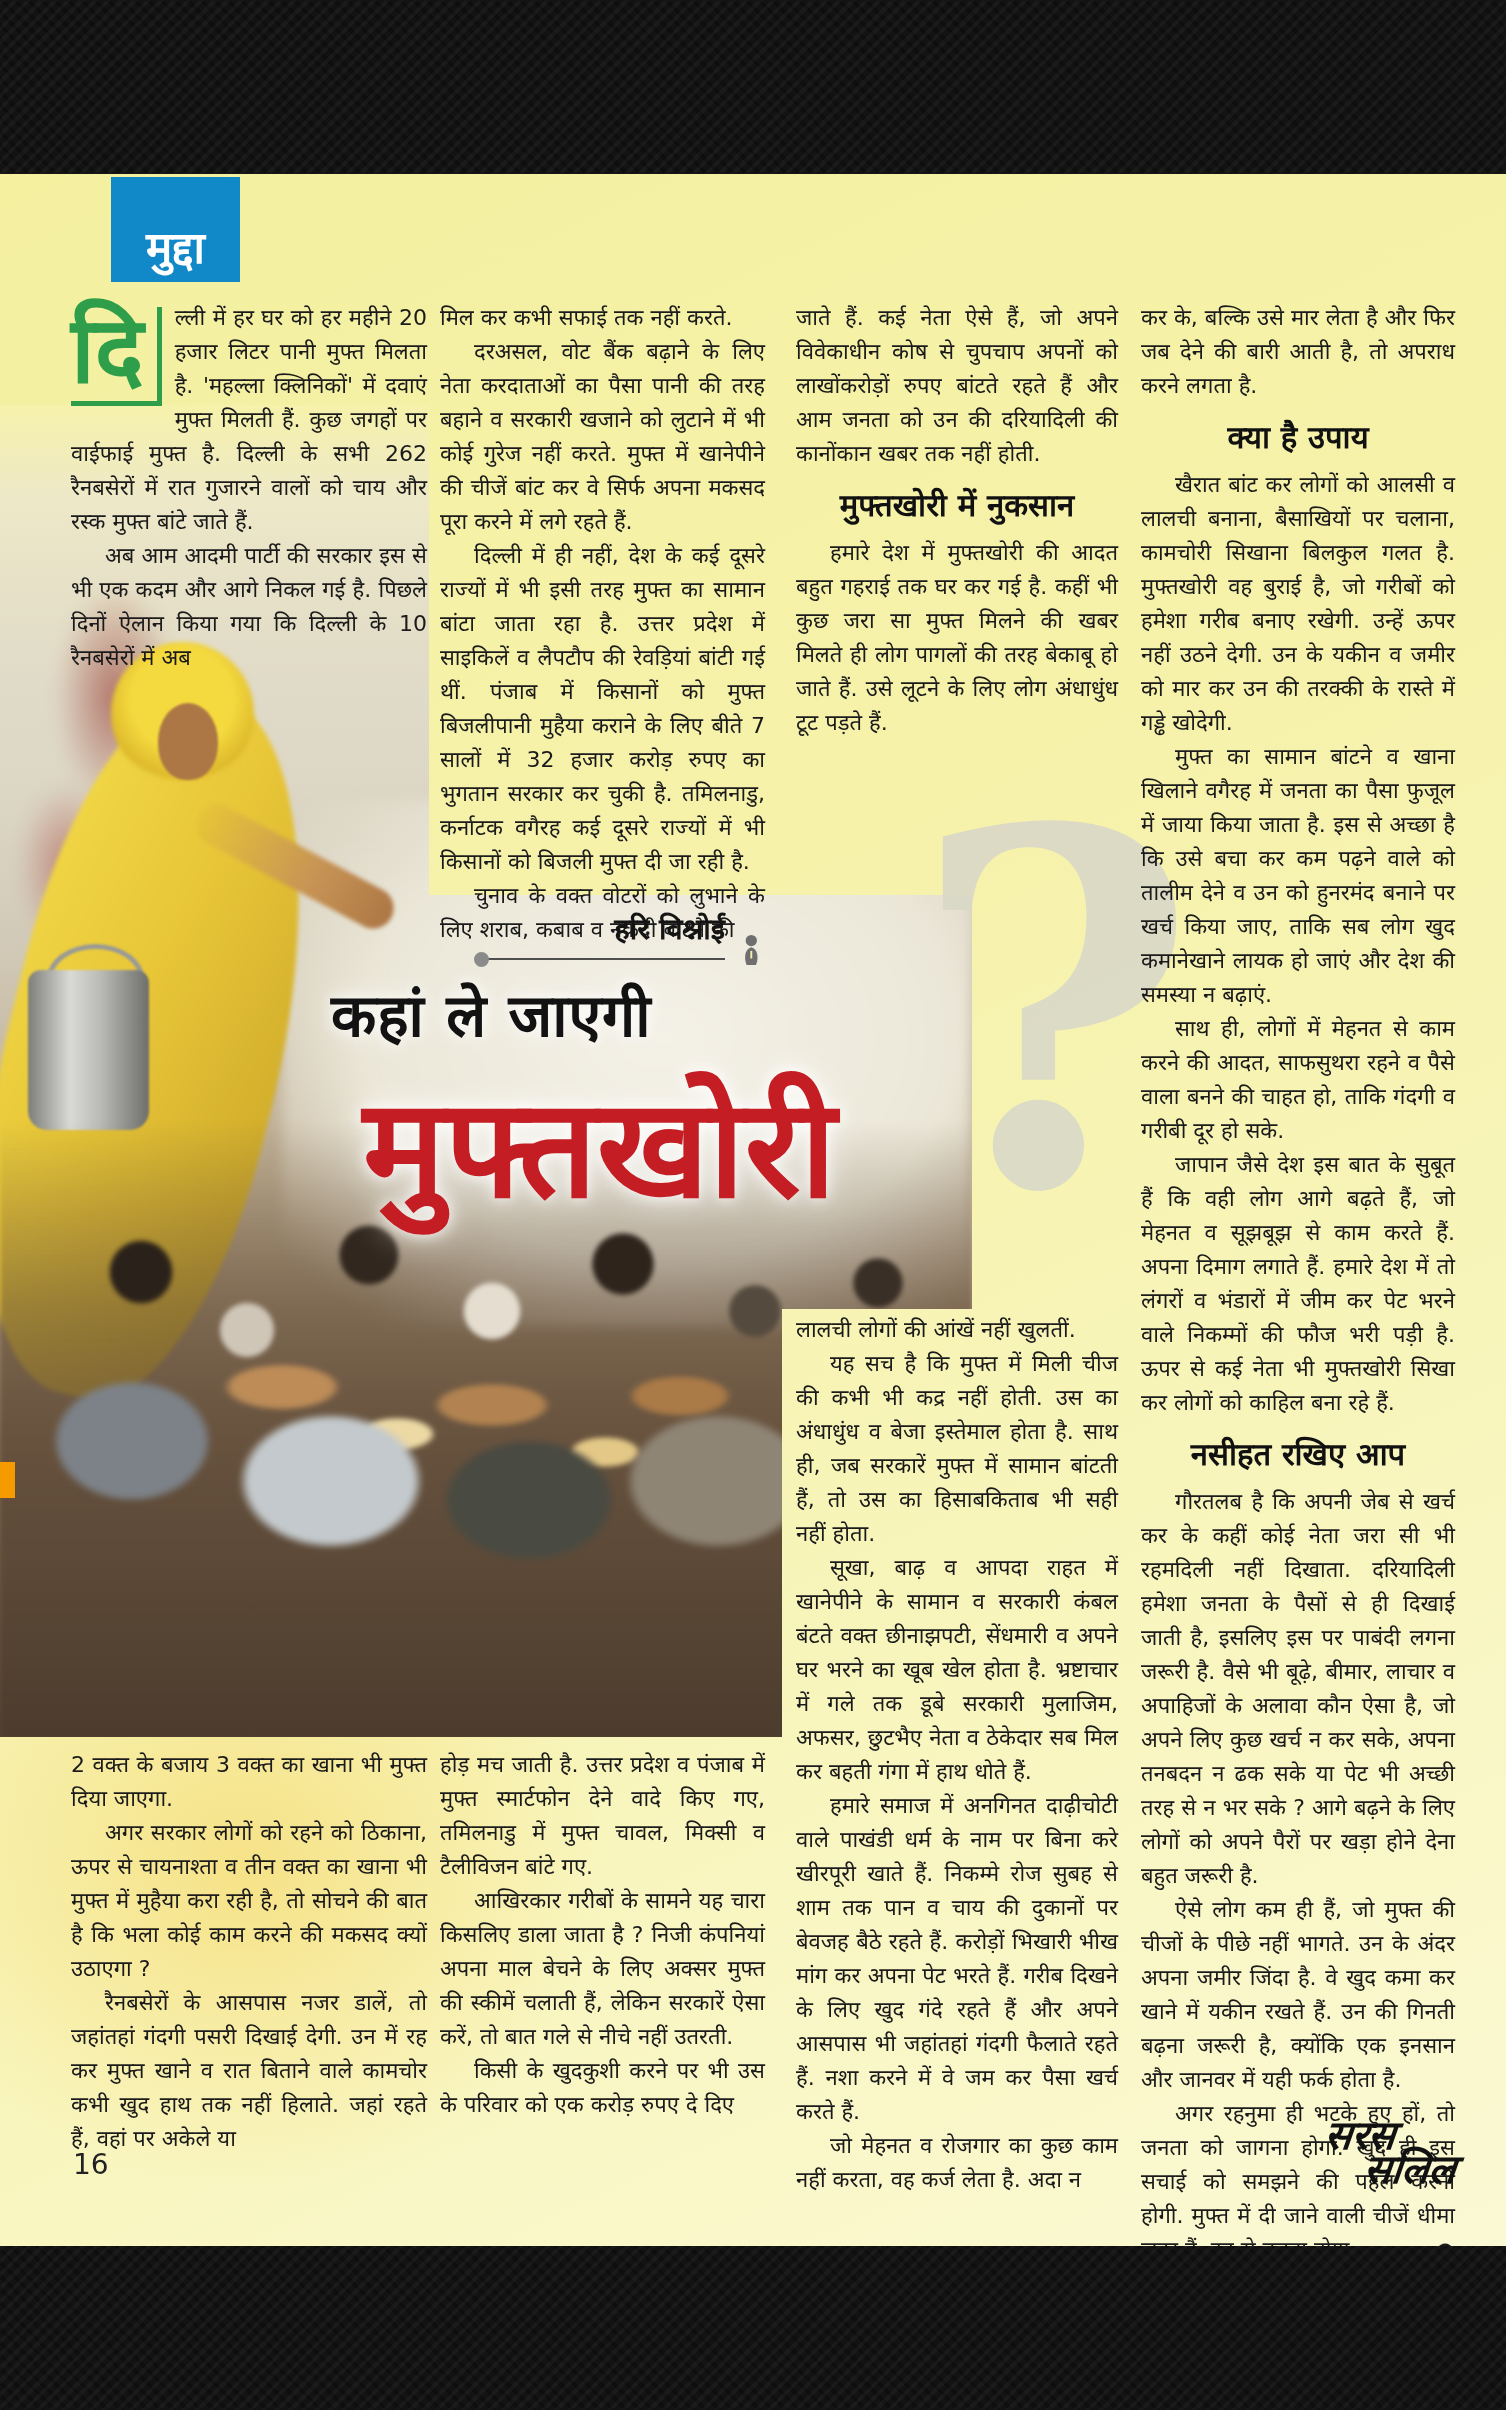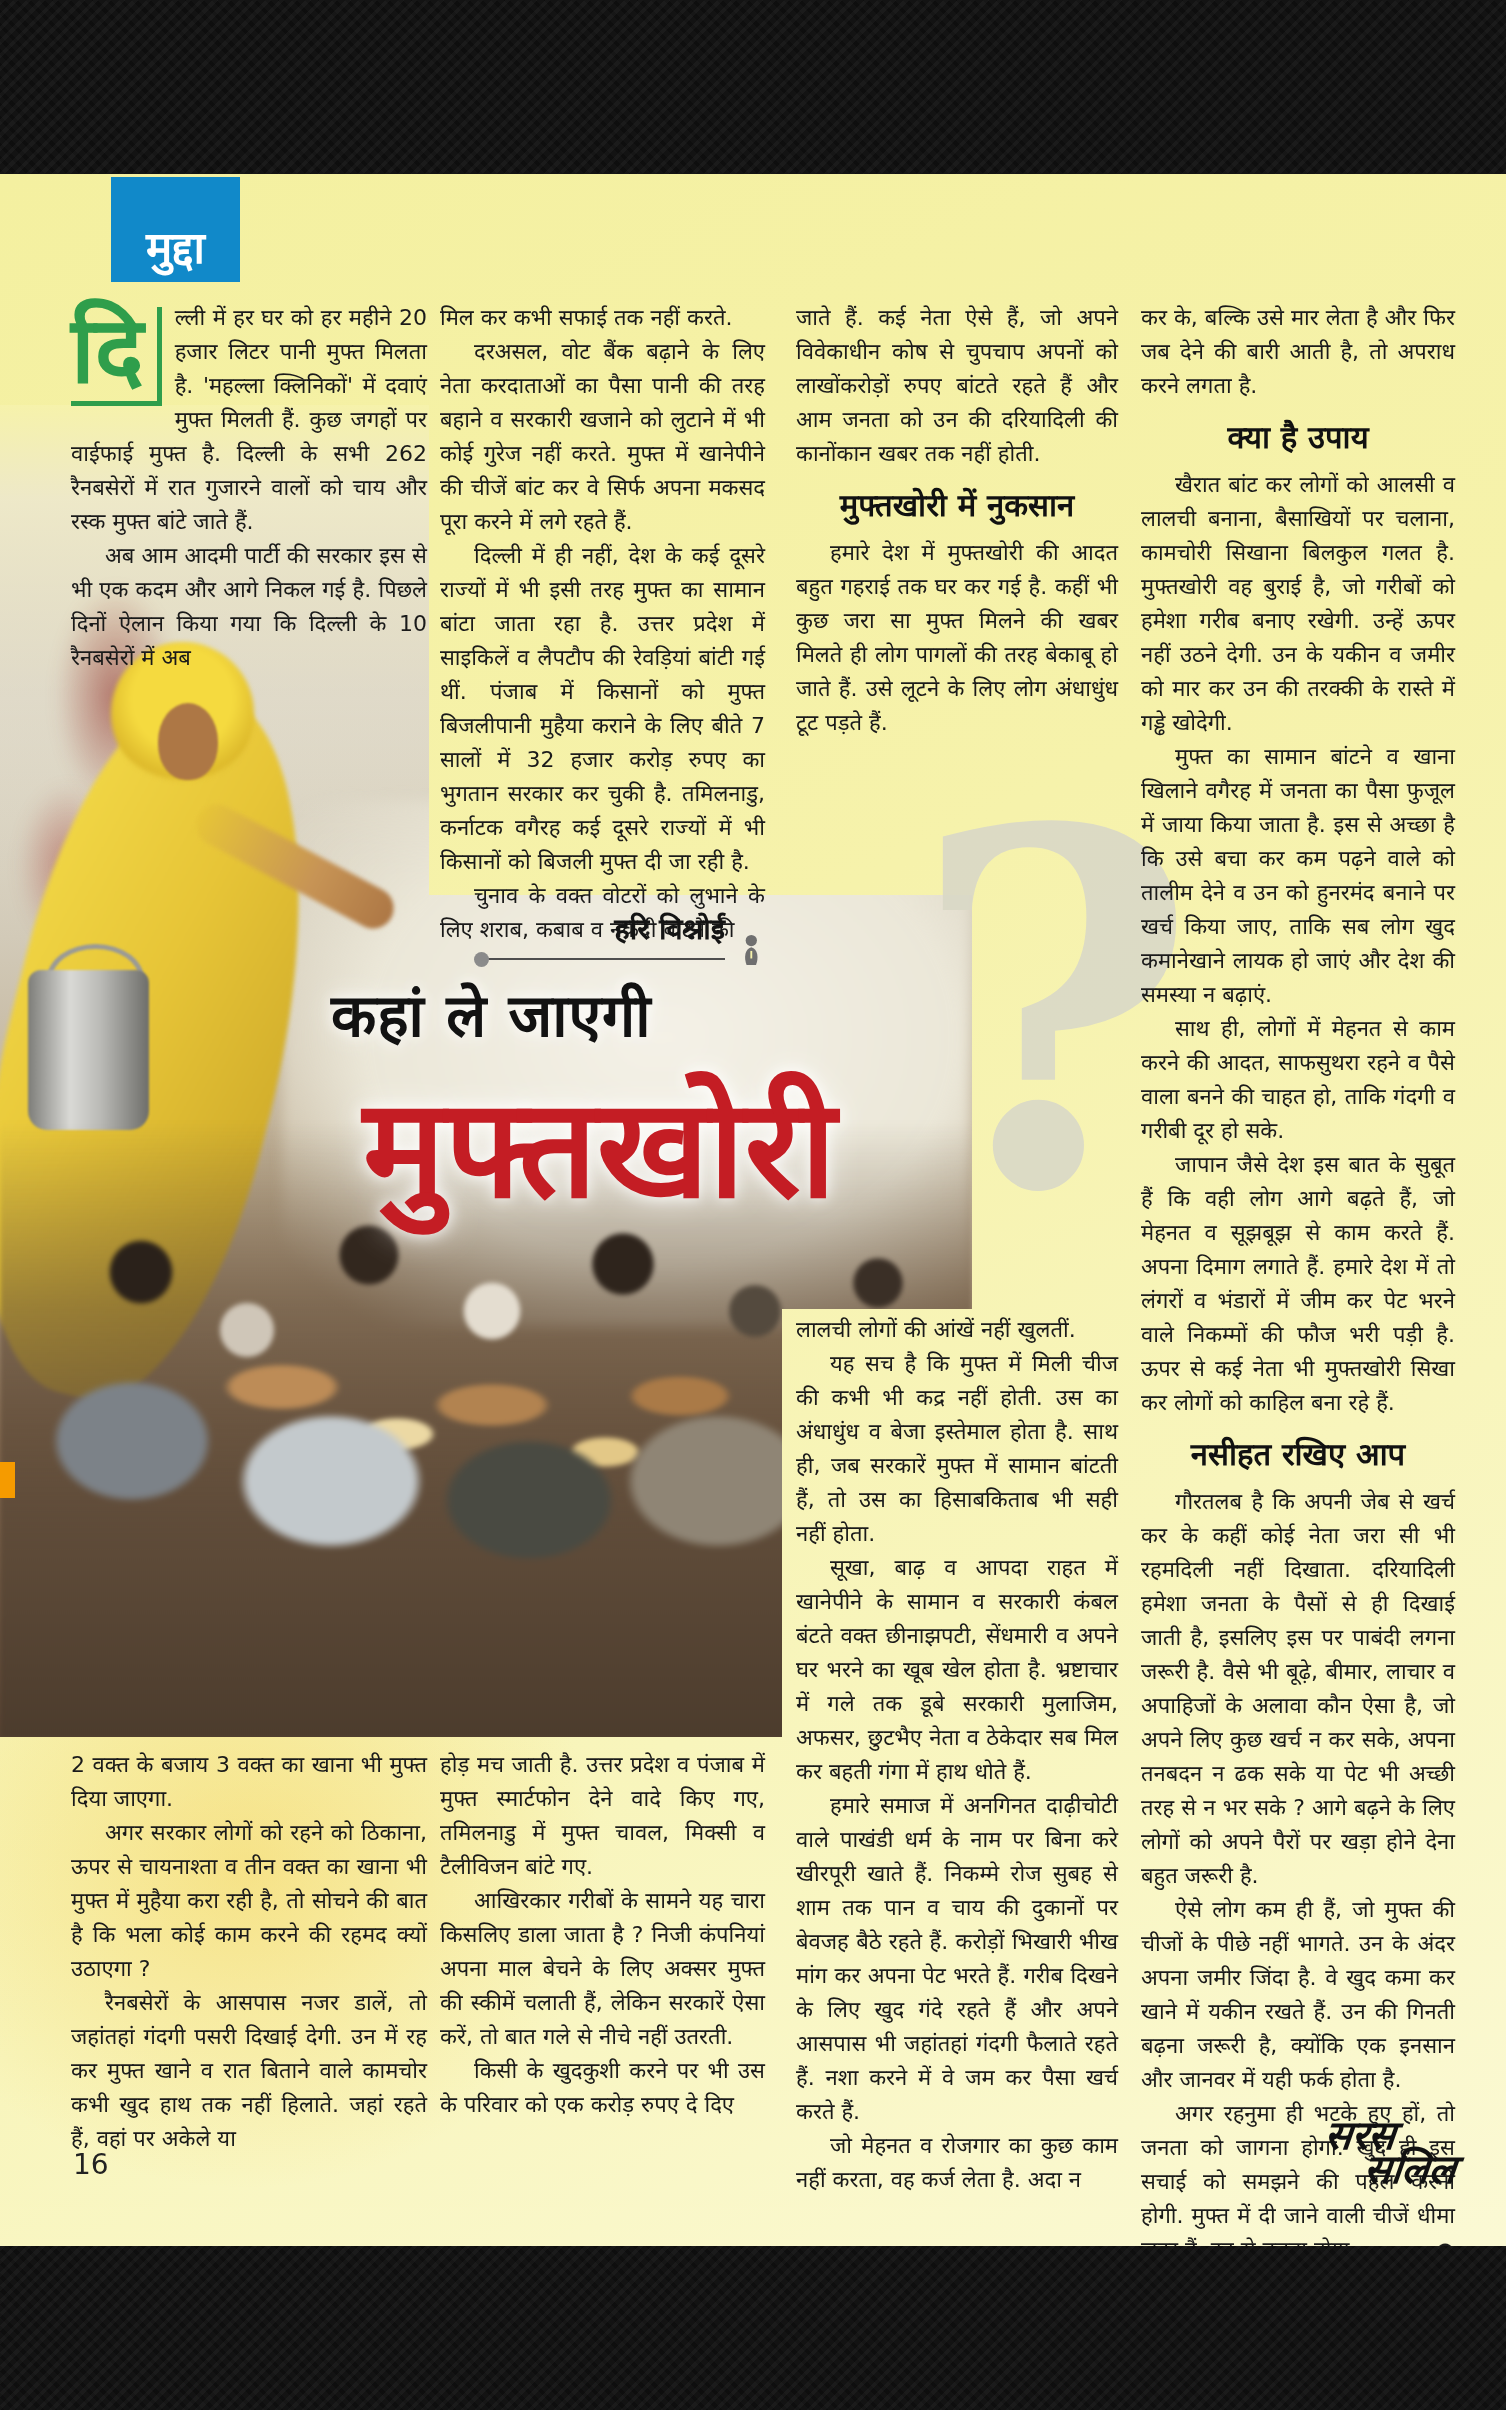--- a/index.html
+++ b/index.html
@@ -230,21 +230,21 @@
           </svg>
       </span>
     </div>
   </div>
 
   <div class="hl1">कहां ले जाएगी</div>
   <div class="hl2">मुफ्तखोरी</div>
 
   <div class="col cbA">
     <p class="ni">2 वक्त के बजाय 3 वक्त का खाना भी मुफ्त दिया जाएगा.</p>
-    <p>अगर सरकार लोगों को रहने को ठिकाना, ऊपर से चायनाश्ता व तीन वक्त का खाना भी मुफ्त में मुहैया करा रही है, तो सोचने की बात है कि भला कोई काम करने की रहमद क्यों उठाएगा ?</p>
+    <p>अगर सरकार लोगों को रहने को ठिकाना, ऊपर से चायनाश्ता व तीन वक्त का खाना भी मुफ्त में मुहैया करा रही है, तो सोचने की बात है कि भला कोई काम करने की मकसद क्यों उठाएगा ?</p>
     <p>रैनबसेरों के आसपास नजर डालें, तो जहांतहां गंदगी पसरी दिखाई देगी. उन में रह कर मुफ्त खाने व रात बिताने वाले कामचोर कभी खुद हाथ तक नहीं हिलाते. जहां रहते हैं, वहां पर अकेले या</p>
   </div>
 
   <div class="col cbB">
     <p class="ni">होड़ मच जाती है. उत्तर प्रदेश व पंजाब में मुफ्त स्मार्टफोन देने वादे किए गए, तमिलनाडु में मुफ्त चावल, मिक्सी व टैलीविजन बांटे गए.</p>
     <p>आखिरकार गरीबों के सामने यह चारा किसलिए डाला जाता है ? निजी कंपनियां अपना माल बेचने के लिए अक्सर मुफ्त की स्कीमें चलाती हैं, लेकिन सरकारें ऐसा करें, तो बात गले से नीचे नहीं उतरती.</p>
     <p>किसी के खुदकुशी करने पर भी उस के परिवार को एक करोड़ रुपए दे दिए</p>
   </div>
 
   <div class="col cbC">

